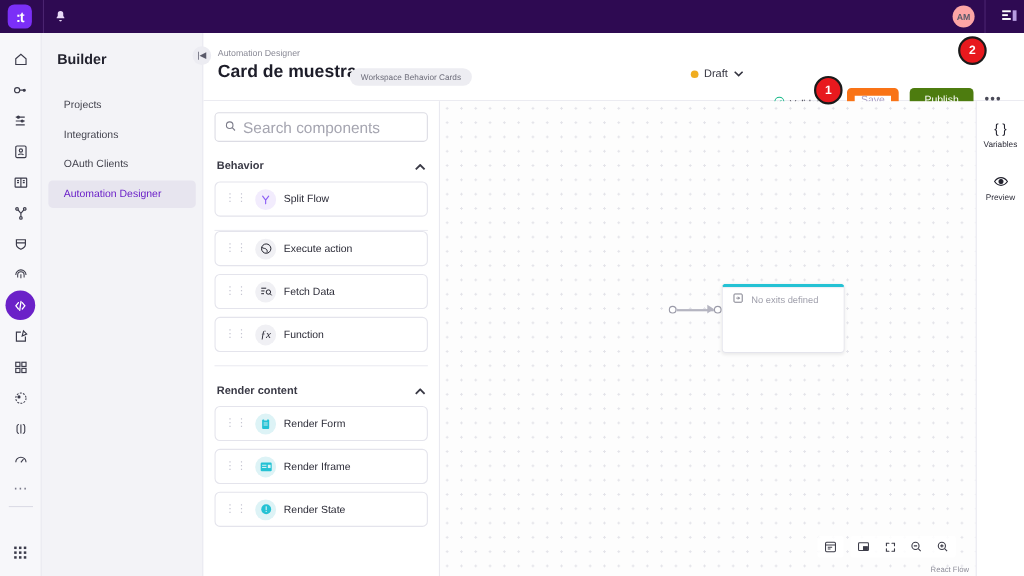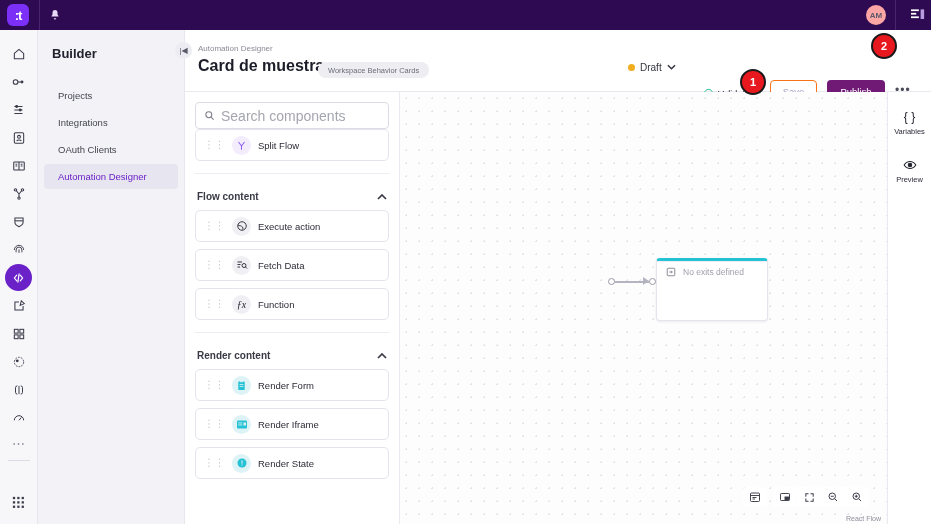--- a/index.html
+++ b/index.html
@@ -81,26 +81,26 @@
   }
   .status-wrap { position: absolute; top: 32px; left: 443px; display: flex; align-items: center; gap: 5px; }
   .status-dot { width: 7px; height: 7px; border-radius: 50%; background: #f0ad20; }
   .status-text { font-size: 10px; color: #33333f; }
   .caret { font-size: 8px; color: #33333f; }
 
   .validated { position: absolute; top: 55px; left: 518px; display: flex; align-items: center; gap: 4px; }
   .validated-txt { font-size: 9px; color: #2c2c38; }
   .btn-save {
     position: absolute; top: 50px; left: 585px; width: 47px; height: 22px;
-    border: 1px solid #f97316; border-radius: 4px; background: #fff;
+    border: 7px solid #f97316; border-radius: 4px; background: #fff;
     color: #a99ec4; font-size: 9.5px; display: flex; align-items: center; justify-content: center;
   }
   .btn-publish {
     position: absolute; top: 50px; left: 642px; width: 58px; height: 22px;
-    border-radius: 4px; background: #701a75; color: #fff; font-size: 9.5px;
+    border-radius: 4px; background: #4d7c0f; color: #fff; font-size: 9.5px;
     display: flex; align-items: center; justify-content: center;
   }
   .more-btn { position: absolute; top: 53px; left: 710px; font-size: 12px; color: #4a4a58; letter-spacing: 1px; }
 
   
   .badge {
     position: absolute; border-radius: 50%; background: #e8191e; border: 2px solid #1a1a1a;
     color: #fff; font-size: 11px; font-weight: bold;
     display: flex; align-items: center; justify-content: center; z-index: 60;
   }
@@ -370,39 +370,39 @@
     <div class="search-box">
       <span>
         <svg width="11" height="11" viewBox="0 0 24 24" fill="none" stroke="#7c7c8a" stroke-width="2.2">
             <circle cx="10.5" cy="10.5" r="6.5"></circle>
             <path d="M15.5 15.5L21 21"></path>
           </svg>
       </span>
       <span class="search-ph">Search components</span>
     </div>
 
+    <div class="section-head">
+      <span class="section-title">Behavior</span>
+      <span class="chev">
+        <svg width="10" height="6" viewBox="0 0 10 6" fill="none" stroke="#3a3a46" stroke-width="1.7">
+            <path d="M1 5l4-4 4 4"></path>
+          </svg>
+      </span>
+    </div>
     <div class="comp-item">
       <span class="grip">⋮⋮</span>
       <span class="comp-icn" style="background:#f2ecfd">
         <svg width="11" height="11" viewBox="0 0 24 24" fill="none" stroke="#8b5cf6" stroke-width="2.2" stroke-linecap="round">
             <path d="M12 20v-7M12 13L6 5M12 13l6-8"></path>
           </svg>
       </span>
       <span class="comp-label">Split Flow</span>
     </div>
     <div class="divider"></div>
 
-    <div class="section-head">
-      <span class="section-title">Flow content</span>
-      <span class="chev">
-        <svg width="10" height="6" viewBox="0 0 10 6" fill="none" stroke="#3a3a46" stroke-width="1.7">
-            <path d="M1 5l4-4 4 4"></path>
-          </svg>
-      </span>
-    </div>
     <div class="comp-item">
       <span class="grip">⋮⋮</span>
       <span class="comp-icn" style="background:#f0f0f4">
         <svg width="12" height="12" viewBox="0 0 24 24" fill="none" stroke="#22222e" stroke-width="1.8">
             <circle cx="12" cy="12" r="8.5"></circle>
             <path d="M4 10c3 2 7 1 9 4s0 5 0 5"></path>
           </svg>
       </span>
       <span class="comp-label">Execute action</span>
     </div>

